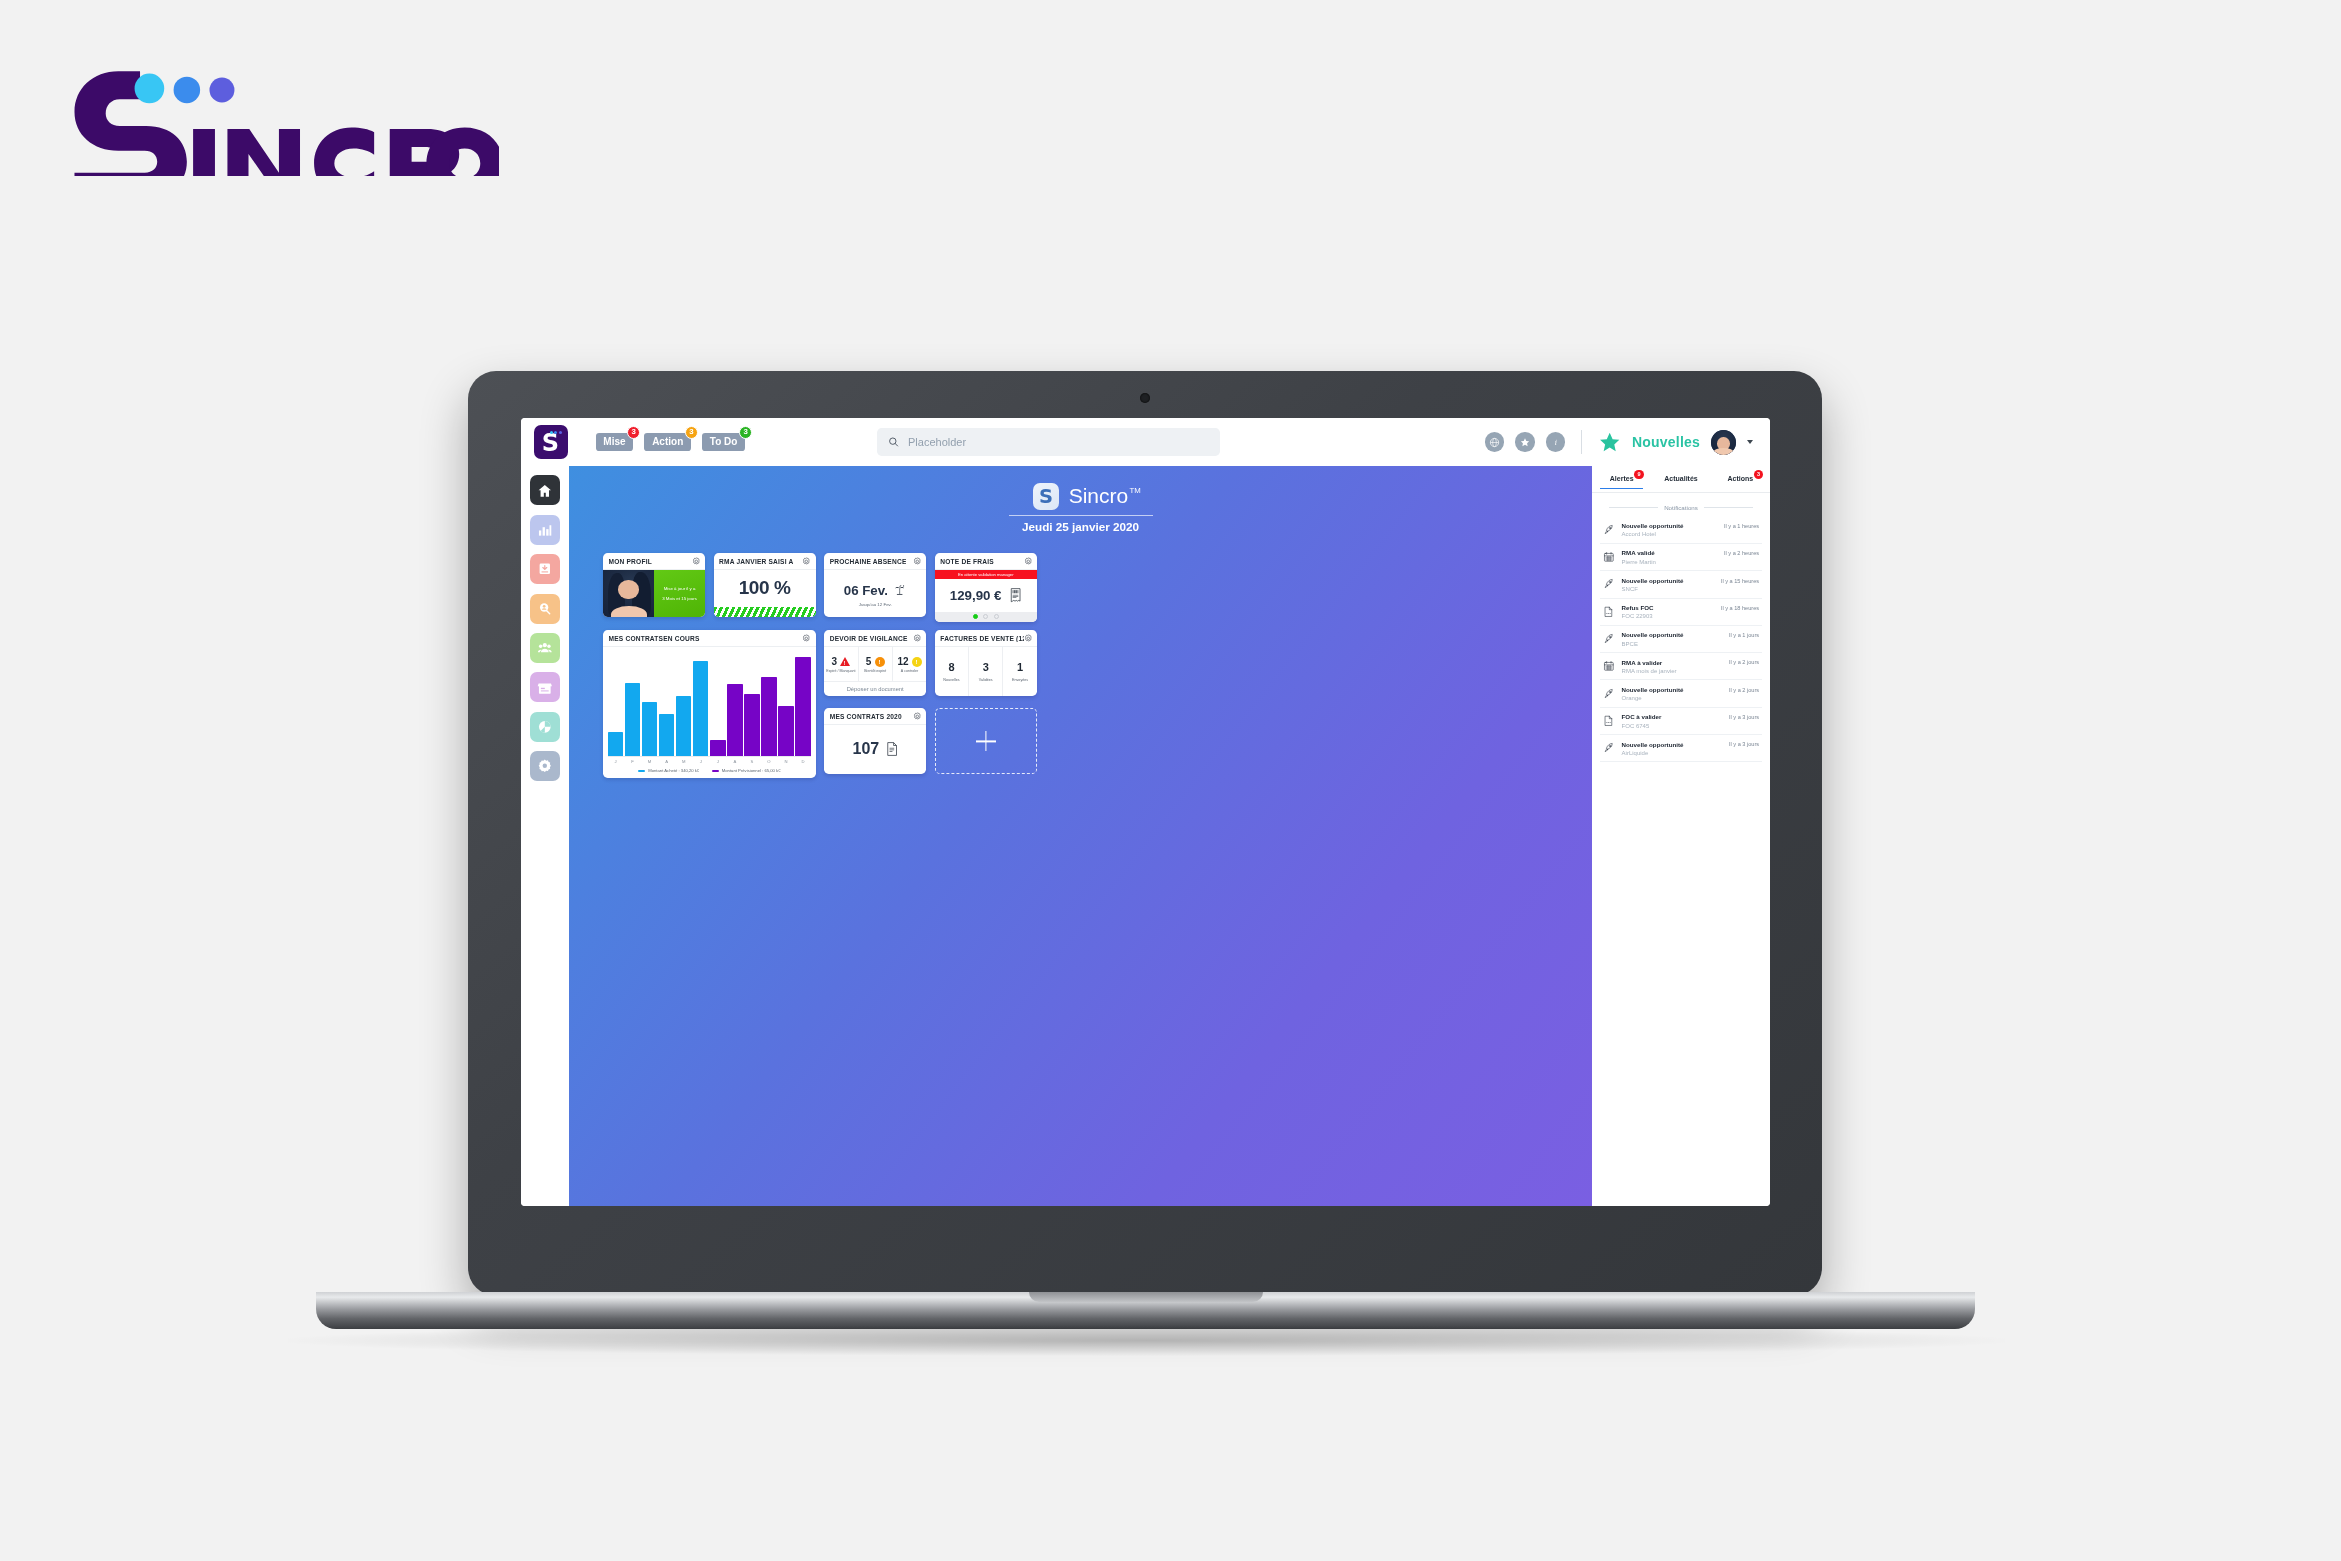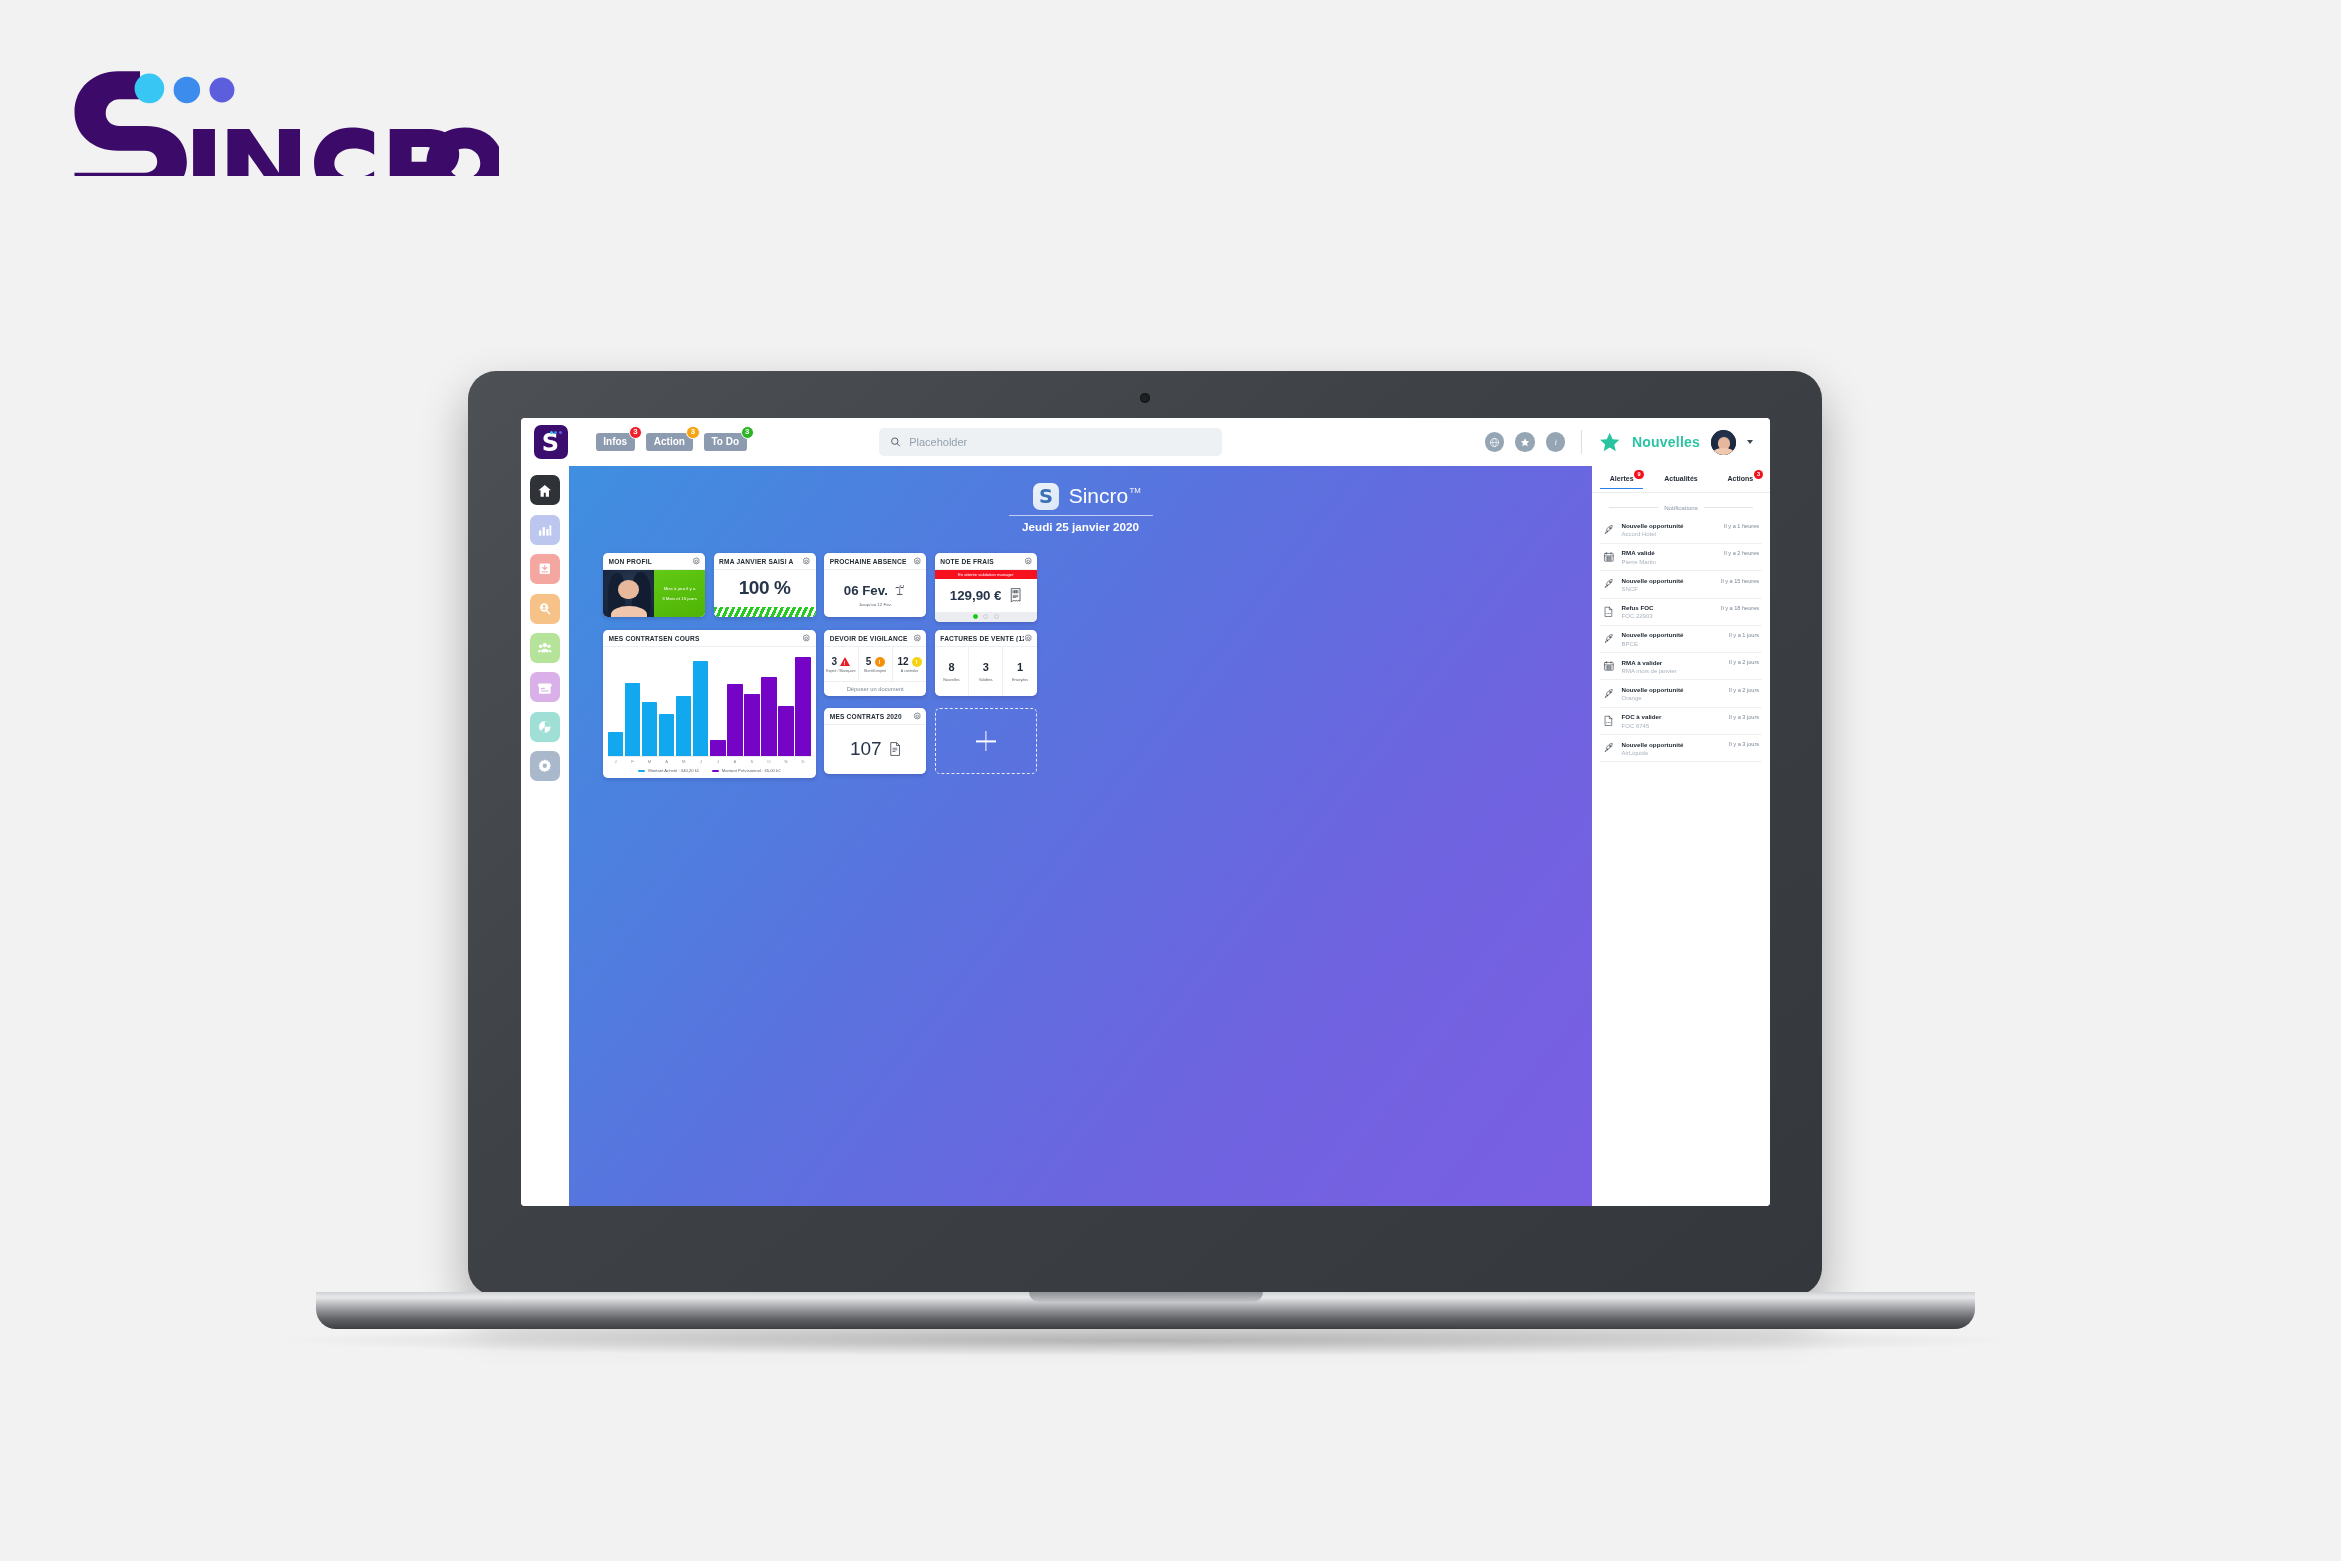--- a/index.html
+++ b/index.html
@@ -402,21 +402,21 @@
   .fac-col {
     flex: 1; border-right: 0.8px solid #edeff2;
     display: flex; flex-direction: column; align-items: center; justify-content: center; gap: 5.5px;
   }
   .fac-col:last-child { border-right: 0; }
   .fac-num { font-size: 11px; font-weight: 700; color: #1f2833; }
   .fac-lab { font-size: 3.7px; color: #5c6570; }
 
   
   .cnt-body { height: 49px; display: flex; align-items: center; justify-content: center; gap: 7px; }
-  .cnt-num { font-size: 19px; font-weight: 400; color: #27354a; }
+  .cnt-num { font-size: 16px; font-weight: 700; color: #27354a; }
 
   
   .add-tile {
     border: 1.2px dashed rgba(255,255,255,.85);
     border-radius: 4.7px;
     display: flex; align-items: center; justify-content: center;
     height: 66px;
   }
   .add-tile .plus {
     position: relative; width: 20px; height: 20px;
@@ -503,21 +503,21 @@
             <span class="s-glyph">S</span>
             <span class="dots">
                 <i></i>
                 <i></i>
                 <i></i>
               </span>
           </div>
 
           <div class="pill-group">
             <div class="pill">
-              <span>Infos</span>
+              <span>Mise</span>
               <span class="badge red">3</span>
             </div>
             <div class="pill">
               <span>Action</span>
               <span class="badge orange">3</span>
             </div>
             <div class="pill">
               <span>To Do</span>
               <span class="badge green">3</span>
             </div>

